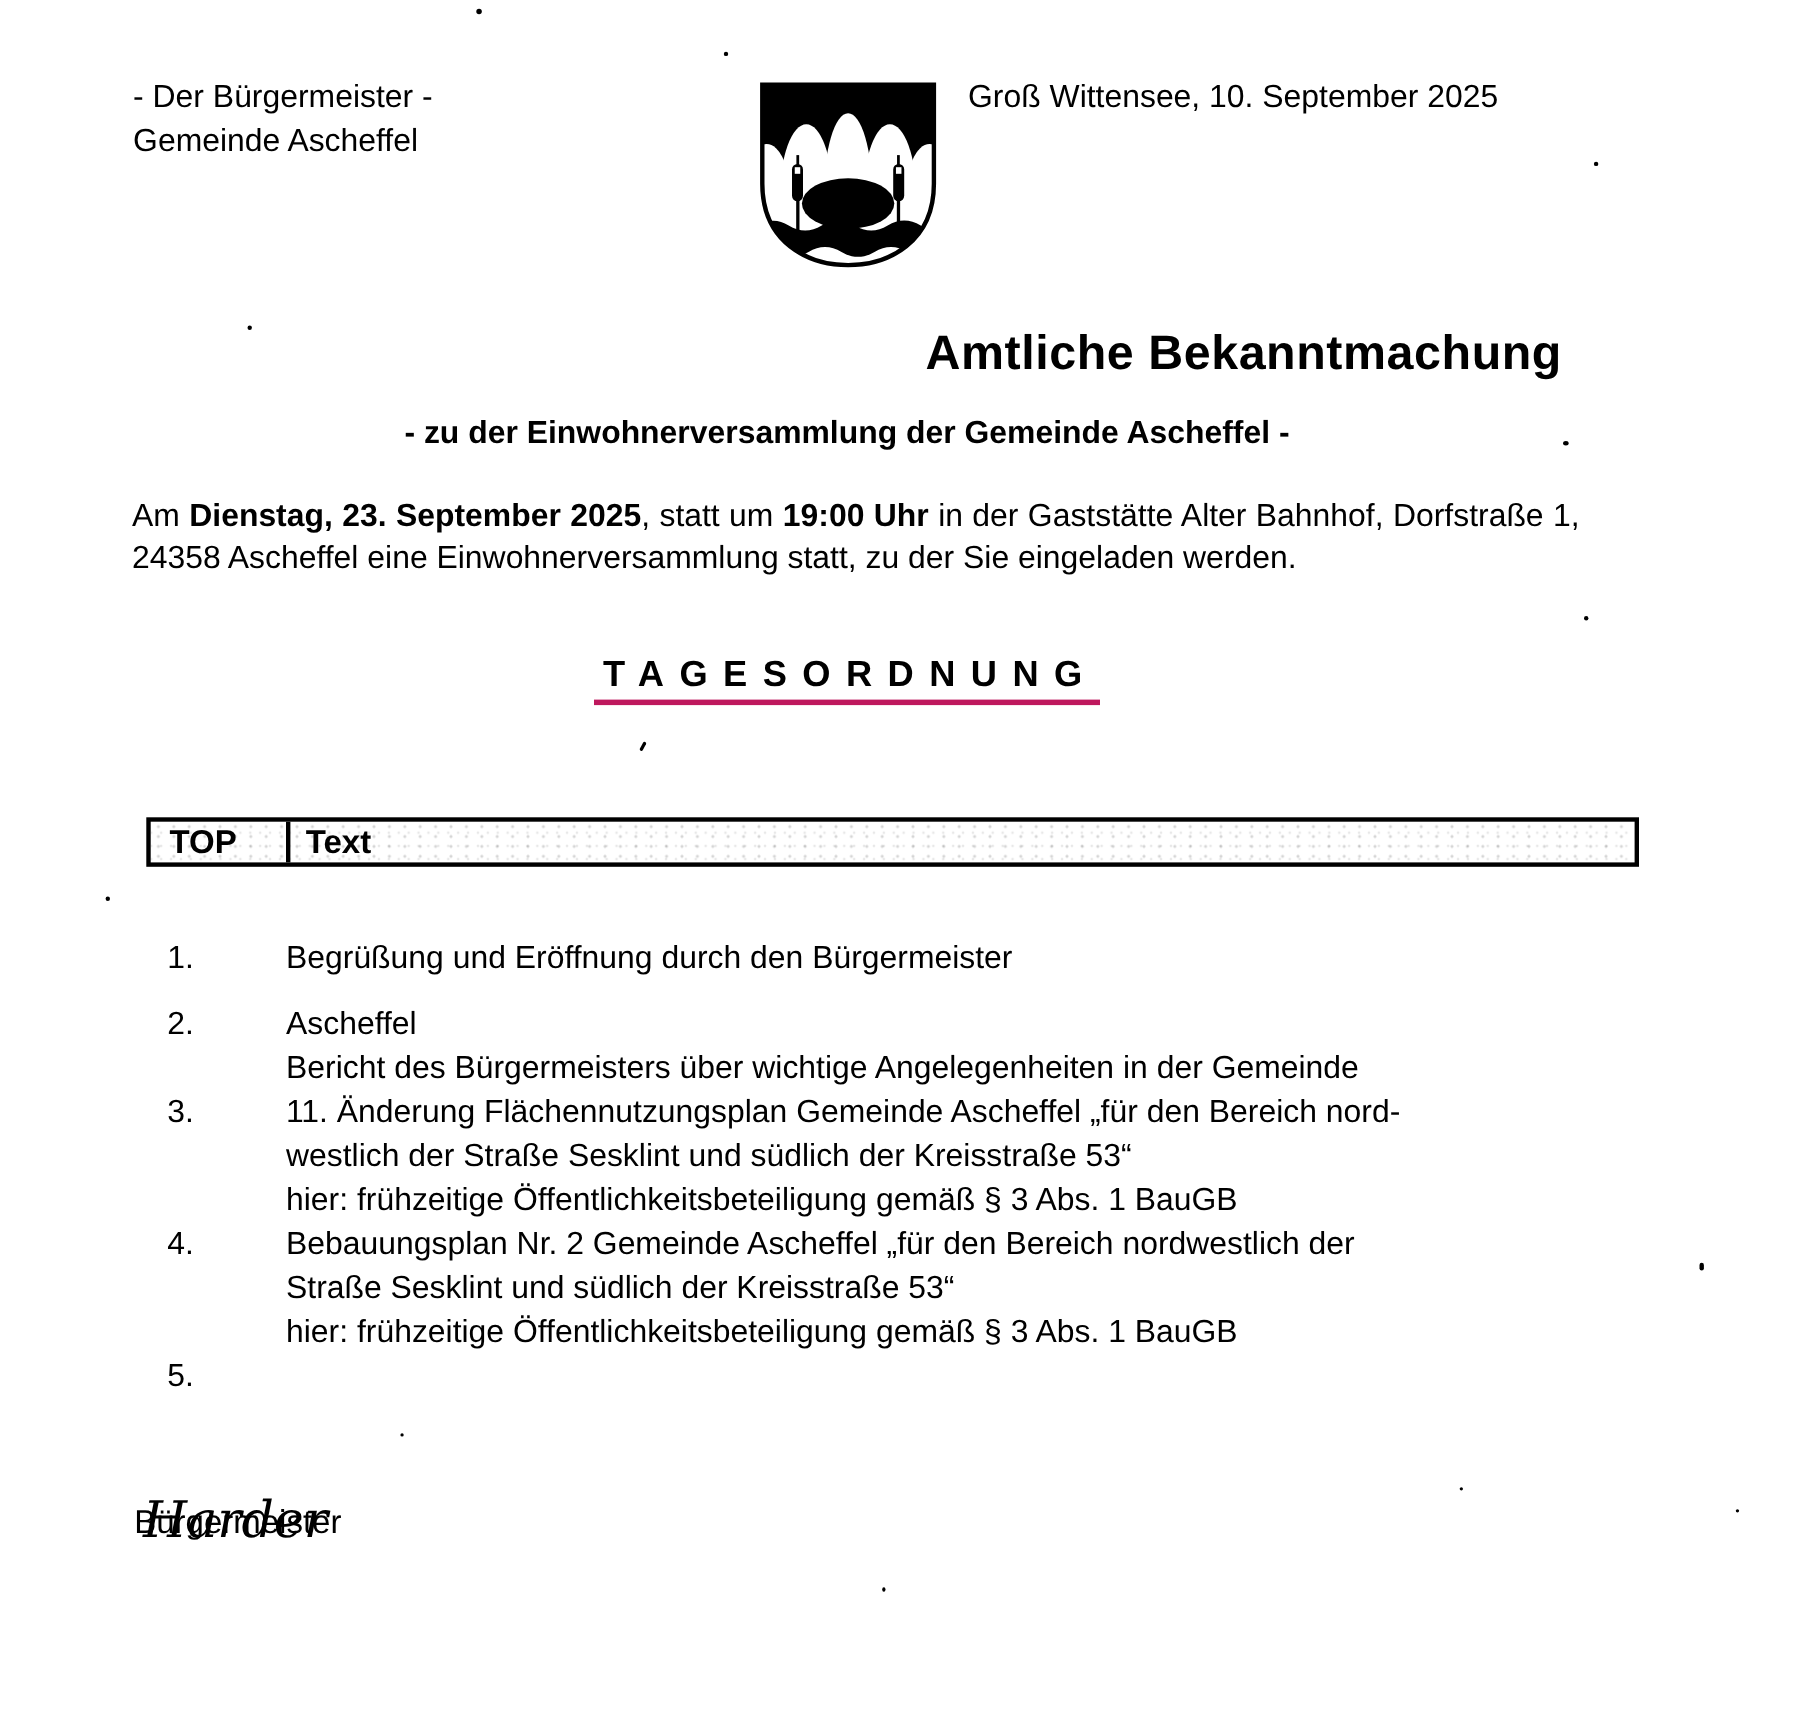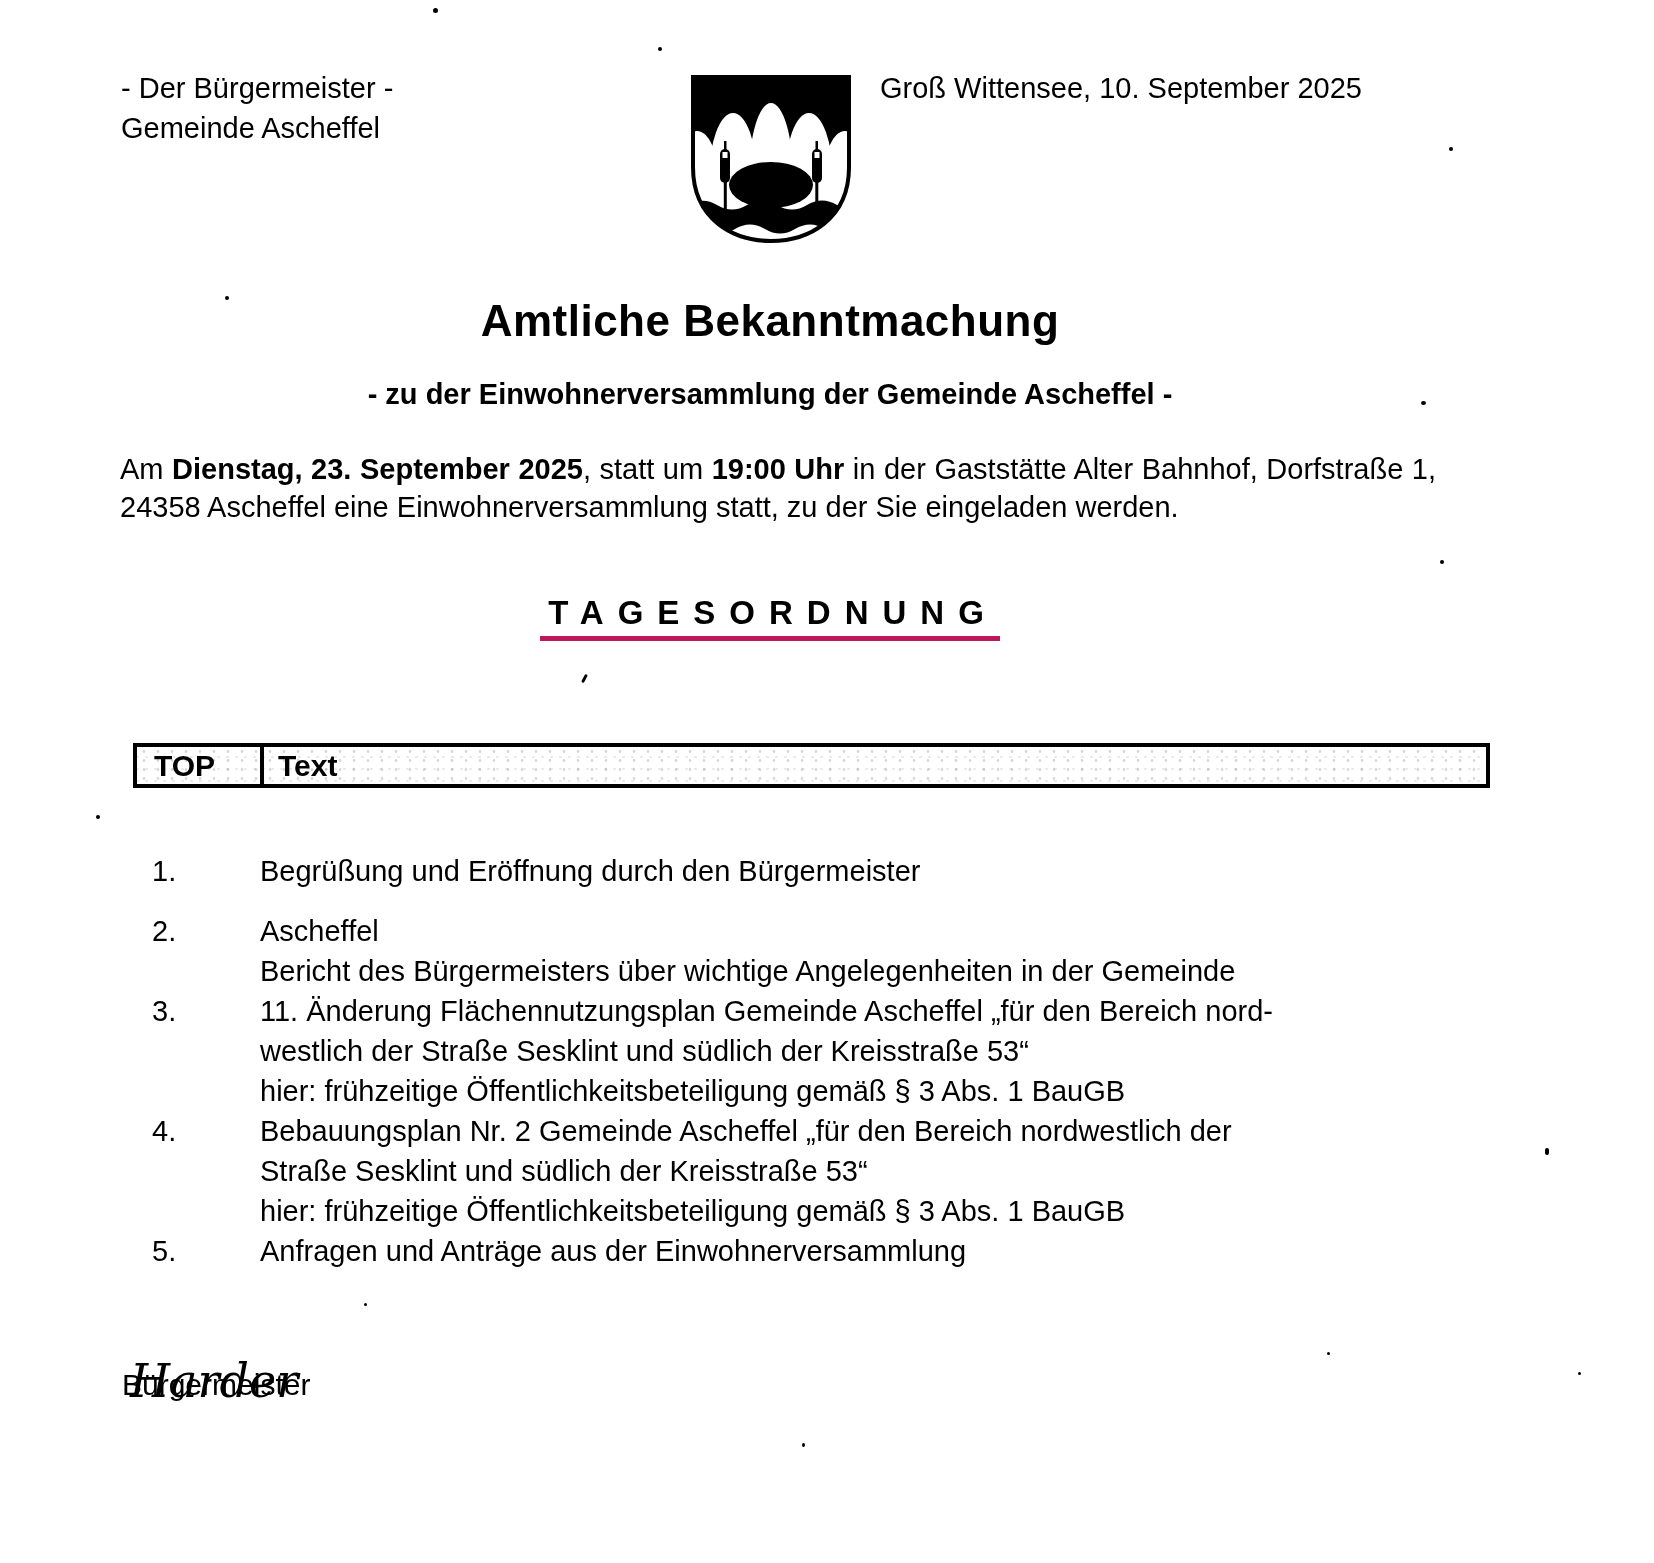--- a/index.html
+++ b/index.html
@@ -24,21 +24,21 @@
   }
   .dateline {
     position: absolute;
     left: 880px; top: 72px;
     font-size: 29px;
   }
   .title {
     position: absolute;
     left: 120px; top: 296px; width: 1300px;
     margin: 0;
-    text-align: center;
+    text-align: right;
     font-size: 44px; font-weight: bold;
     letter-spacing: 0.5px;
   }
   .subtitle {
     position: absolute;
     left: 120px; top: 378px; width: 1300px;
     text-align: center;
     font-size: 29px; font-weight: bold;
   }
   .intro {
@@ -188,23 +188,20 @@
     <li class="agenda-item">
       <span class="num">4.</span>
       <span class="lines">
         <div>Bebauungsplan Nr. 2 Gemeinde Ascheffel „für den Bereich nordwestlich der</div>
         <div>Straße Sesklint und südlich der Kreisstraße 53“</div>
         <div>hier: frühzeitige Öffentlichkeitsbeteiligung gemäß § 3 Abs. 1 BauGB</div>
       </span>
     </li>
     <li class="agenda-item">
       <span class="num">5.</span>
-      <span class="lines">
-        <div>Anfragen und Anträge aus der Einwohnerversammlung</div>
-      </span>
     </li>
   </ol>
 
   <div class="sig-name">Harder</div>
   <div class="sig-role">Bürgermeister</div>
 
   <div class="speck" style="left:433px;top:8px;width:5px;height:5px;"></div>
   <div class="speck" style="left:658px;top:47px;width:4px;height:4px;"></div>
   <div class="speck" style="left:1449px;top:147px;width:4px;height:4px;"></div>
   <div class="speck" style="left:225px;top:296px;width:4px;height:4px;"></div>

